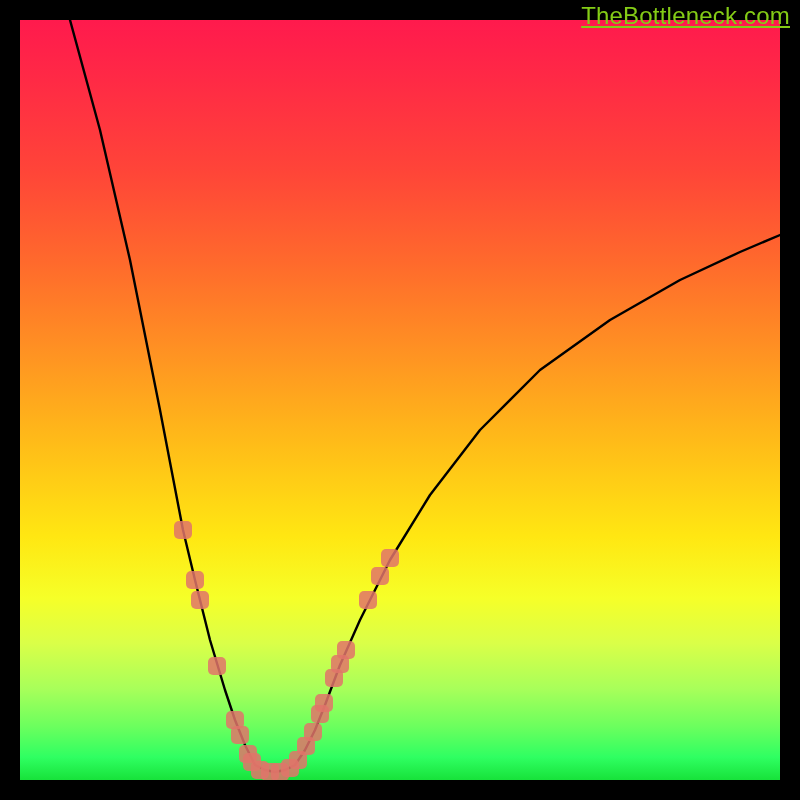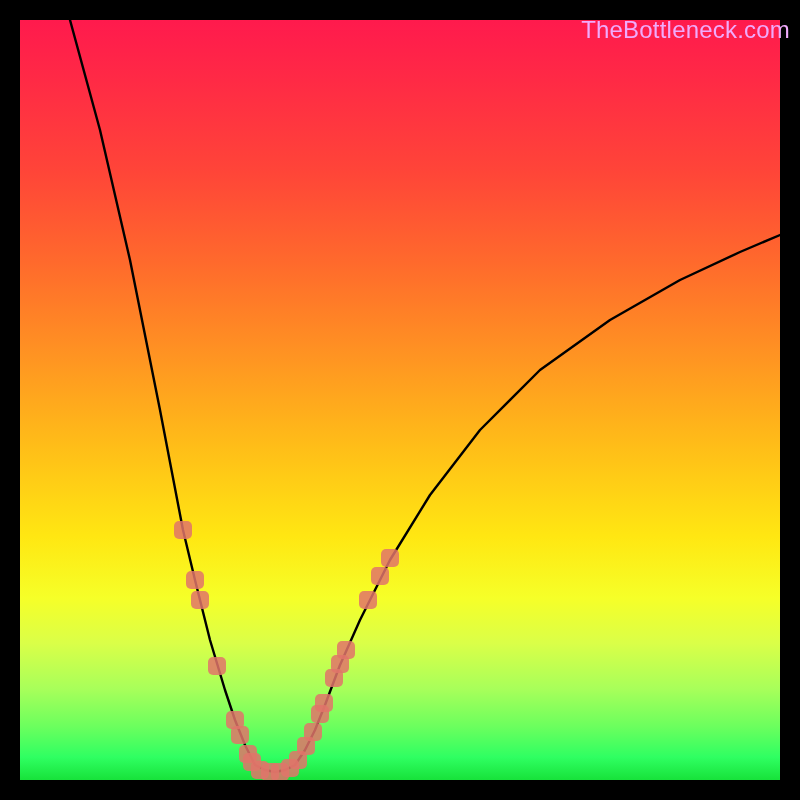--- a/index.html
+++ b/index.html
@@ -38,27 +38,28 @@
       #f6ff28 76%,
       #daff48 82%,
       #a8ff5a 88%,
       #6bff5e 93%,
       #2fff62 97%,
       #17e23a 100%
     );
   }
   .watermark {
     position: absolute;
-    top: 16px;
+    top: 2px;
     right: 10px;
-    color: #f0abfc;
+    color: #84cc16;
     font-size: 24px;
     font-weight: 500;
     letter-spacing: 0.2px;
     z-index: 5;
+    text-decoration: underline;
   }
   svg.curve {
     position: absolute;
     left: 0;
     top: 0;
     width: 760px;
     height: 760px;
     z-index: 2;
   }
   svg.markers {

